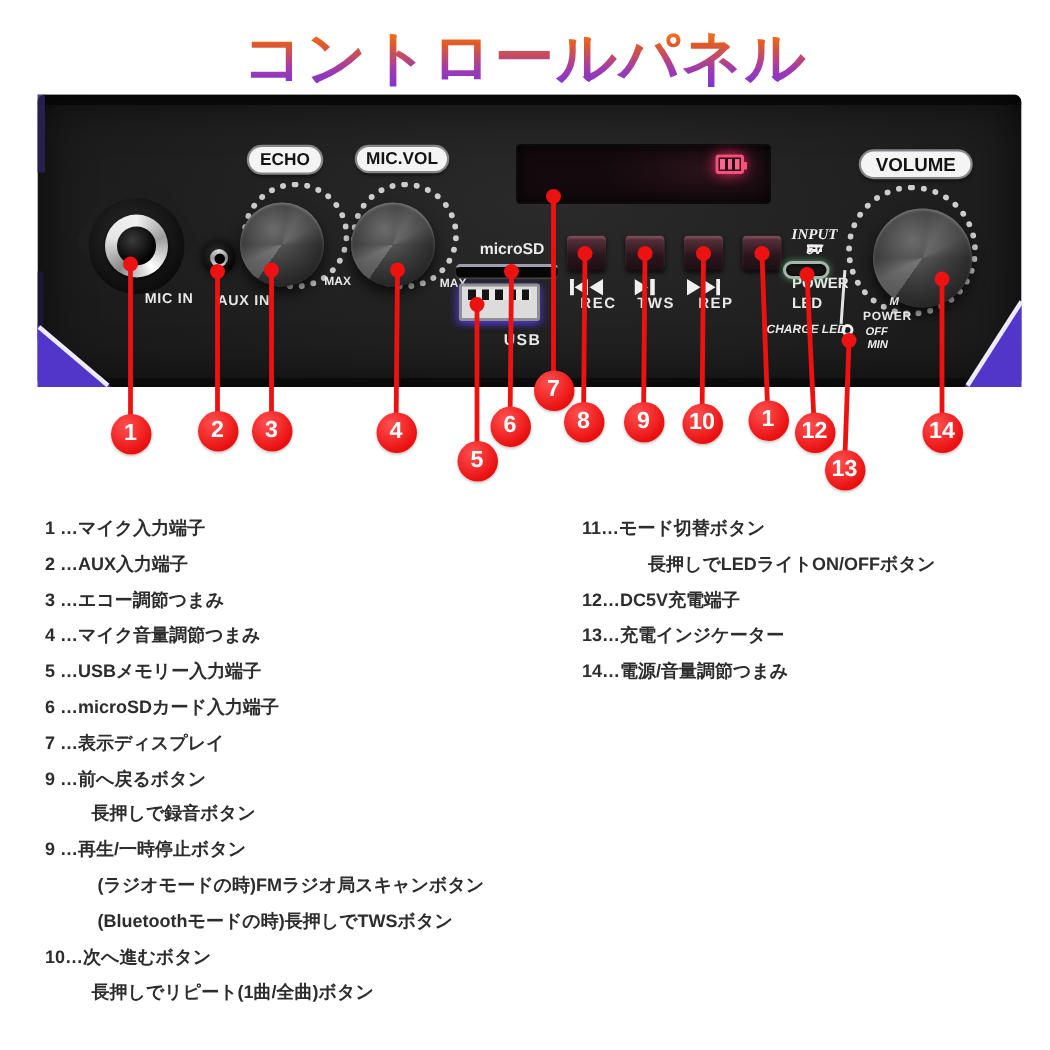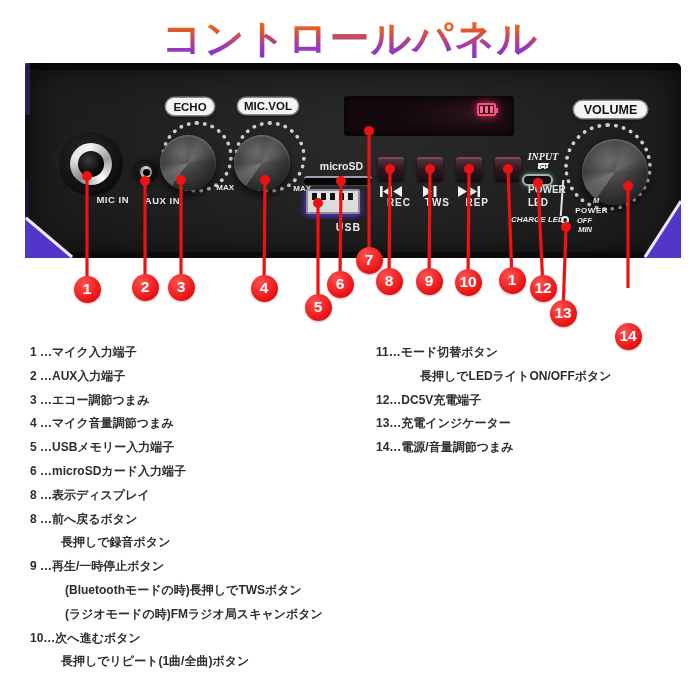--- a/index.html
+++ b/index.html
@@ -97,21 +97,21 @@
     position:absolute;z-index:6;width:27px;height:27px;border-radius:50%;
     background:radial-gradient(circle at 36% 30%,#ff5050,#e90f0f 72%);
     color:#fff;font-weight:bold;font-size:15.5px;
     display:flex;align-items:center;justify-content:center;
     box-shadow:0 1px 2px rgba(0,0,0,.25);
   }
   
   .legend{position:absolute;top:341px;font-size:12px;font-weight:bold;color:#2d2d2d;
     line-height:23.8px;white-space:nowrap;z-index:2;}
   .leg-left{left:30px;}
-  .leg-right{left:376px;}
+  .leg-right{left:388px;}
   .ind-a{padding-left:31px;}
   .ind-b{padding-left:35px;}
   .ind-c{padding-left:44px;}
 </style>
 </head>
 <body>
 
 <div class="title">コントロールパネル</div>
 
 <div class="photo">
@@ -263,35 +263,35 @@
 <div class="co" style="left:250.5px;top:274.5px;">4</div>
 <div class="co" style="left:304.5px;top:293.5px;">5</div>
 <div class="co" style="left:326.5px;top:270.5px;">6</div>
 <div class="co" style="left:355.5px;top:246.5px;">7</div>
 <div class="co" style="left:375.5px;top:267.5px;">8</div>
 <div class="co" style="left:415.5px;top:267.5px;">9</div>
 <div class="co" style="left:454.5px;top:268.5px;">10</div>
 <div class="co" style="left:498.5px;top:266.5px;">1</div>
 <div class="co" style="left:529.5px;top:274.5px;">12</div>
 <div class="co" style="left:549.5px;top:299.5px;">13</div>
-<div class="co" style="left:614.5px;top:274.5px;margin-top:48px;">14</div>
+<div class="co" style="left:614.5px;top:274.5px;">14</div>
 
 <div class="legend leg-left">
   <div>1 …マイク入力端子</div>
   <div>2 …AUX入力端子</div>
   <div>3 …エコー調節つまみ</div>
   <div>4 …マイク音量調節つまみ</div>
   <div>5 …USBメモリー入力端子</div>
   <div>6 …microSDカード入力端子</div>
-  <div>8 …表示ディスプレイ</div>
-  <div>8 …前へ戻るボタン</div>
+  <div>7 …表示ディスプレイ</div>
+  <div>9 …前へ戻るボタン</div>
   <div class="ind-a">長押しで録音ボタン</div>
   <div>9 …再生/一時停止ボタン</div>
+  <div class="ind-b">(ラジオモードの時)FMラジオ局スキャンボタン</div>
   <div class="ind-b">(Bluetoothモードの時)長押しでTWSボタン</div>
-  <div class="ind-b">(ラジオモードの時)FMラジオ局スキャンボタン</div>
   <div>10…次へ進むボタン</div>
   <div class="ind-a">長押しでリピート(1曲/全曲)ボタン</div>
 </div>
 <div class="legend leg-right">
   <div>11…モード切替ボタン</div>
   <div class="ind-c">長押しでLEDライトON/OFFボタン</div>
   <div>12…DC5V充電端子</div>
   <div>13…充電インジケーター</div>
   <div>14…電源/音量調節つまみ</div>
 </div>

